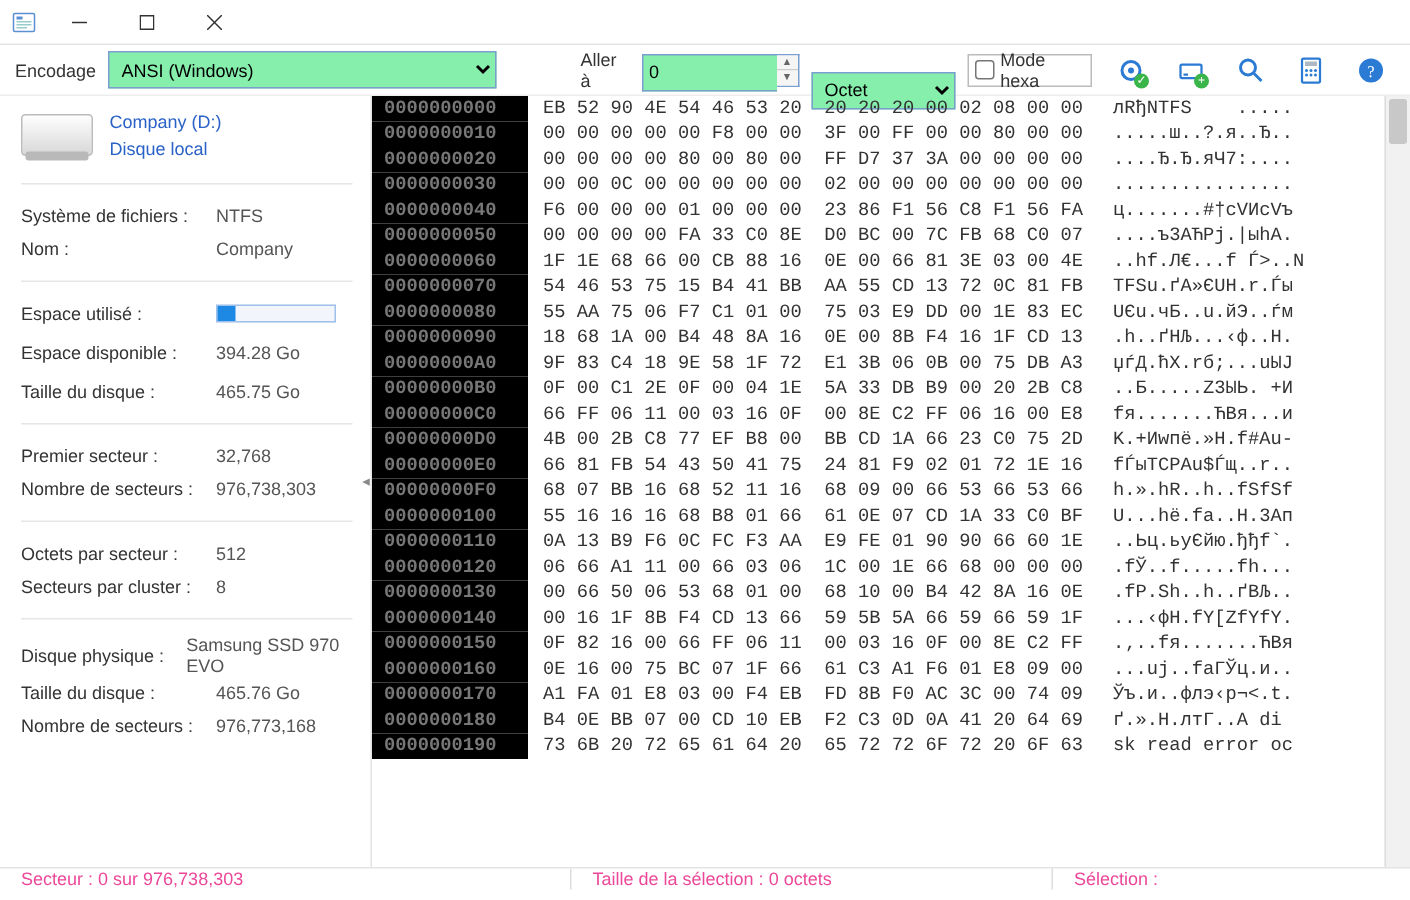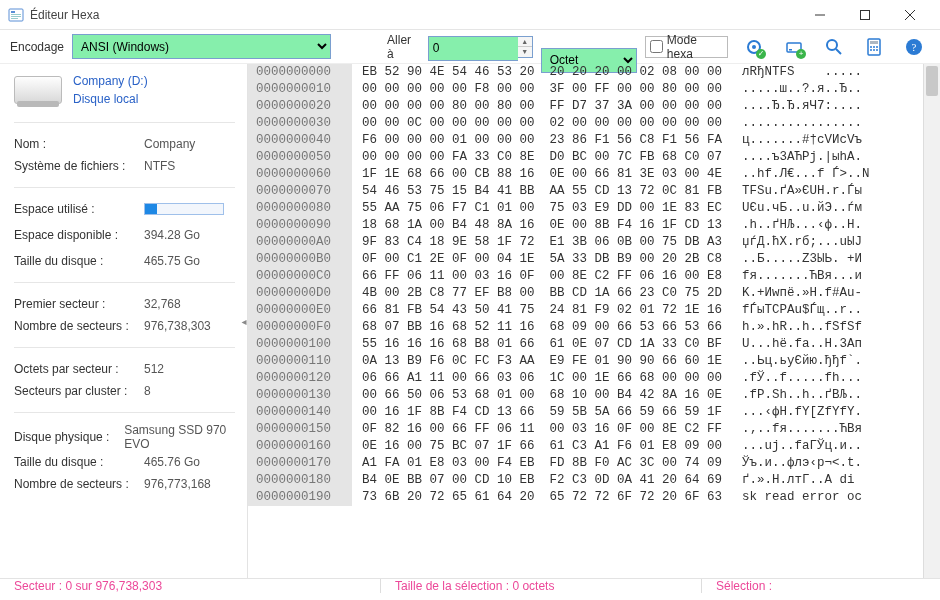--- a/index.html
+++ b/index.html
@@ -34,21 +34,21 @@
   .kv { display:flex; font-size:12px; min-height:22px; align-items:center;}
   .kv .k { width:130px; color:#333;}
   .kv .v { color:#555;}
   .sep { height:1px; background:#e6e6e6; margin:6px 0;}
   .usage-bar { width:80px; height:12px; border:1px solid #9fc0ea; background:#f2f6fc; position:relative;}
   .usage-bar .fill { position:absolute; left:0; top:0; bottom:0; background:#1e88e5;}
   .collapse-handle { position:absolute; right:-1px; top:50%; width:8px; height:40px; transform:translateY(-50%); display:flex; align-items:center; justify-content:center; color:#888; font-size:10px; }
   .hex-area { flex:1; display:flex; overflow:hidden; }
   .hex-grid { flex:1; font-family: Consolas, "Courier New", monospace; font-size:12.5px; line-height:17px; overflow:hidden; white-space:pre; }
   .hex-row { display:flex; }
-  .off-col { background:#e5e5e5; color:#777; padding:0 8px; width:104px; text-align:left;}
+  .off-col { background:#000000; color:#777; padding:0 8px; width:104px; text-align:left;font-weight:bold;}
   .byte-col { padding:0 10px; color:#333; letter-spacing:0px; }
   .ascii-col { padding:0 10px; color:#333; }
   .scrollbar { width:17px; background:#f1f1f1; border-left:1px solid #ddd; position:relative;}
   .scrollbar .thumb { position:absolute; top:2px; left:2px; right:2px; height:30px; background:#c8c8c8; border-radius:2px;}
   .statusbar { height:22px; border-top:1px solid #e3e3e3; display:flex; align-items:flex-start; font-size:12px; color:#ec4899;}
   .status-cell { padding:0 14px; }
   .status-sep { width:1px; height:14px; background:#ddd;}
 </style>
 </head>
 <body>
@@ -56,21 +56,20 @@
 <div class="titlebar">
   <span class="icon">
     <svg viewBox="0 0 16 16" width="16" height="16">
         <rect x="1" y="2" width="14" height="12" rx="1" fill="none" stroke="#5a8fd6"></rect>
         <rect x="3" y="4" width="4" height="2" fill="#5a8fd6"></rect>
         <rect x="3" y="7" width="10" height="1" fill="#9cc"></rect>
         <rect x="3" y="9" width="10" height="1" fill="#9cc"></rect>
         <rect x="3" y="11" width="7" height="1" fill="#9cc"></rect>
       </svg>
   </span>
-  <span class="title">Éditeur Hexa</span>
   <div class="win-btns">
     <div class="win-btn">
         <svg width="10" height="10">
           <line x1="0" y1="5" x2="10" y2="5" stroke="#333"></line>
         </svg>
       </div>
     <div class="win-btn">
         <svg width="10" height="10">
           <rect x="0.5" y="0.5" width="9" height="9" fill="none" stroke="#333"></rect>
         </svg>
@@ -154,26 +153,26 @@
     <div class="disk-head">
       <div class="disk-pic"></div>
       <div class="disk-meta">
         <div class="dname">Company (D:)</div>
         <div class="dtype">Disque local</div>
       </div>
     </div>
     <div class="sep"></div>
     <div id="general-kv">
         <div class="kv">
+          <span class="k">Système de fichiers :</span>
+          <span class="v">NTFS</span>
+        </div>
+        <div class="kv">
           <span class="k">Nom :</span>
           <span class="v">Company</span>
-        </div>
-        <div class="kv">
-          <span class="k">Système de fichiers :</span>
-          <span class="v">NTFS</span>
         </div>
       </div>
     <div class="sep"></div>
     <div class="kv">
         <span class="k">Espace utilisé :</span>
       <span class="v">
           <div class="usage-bar">
             <div class="fill" id="usage-fill" style="width: 15%;"></div>
           </div>
         </span>

